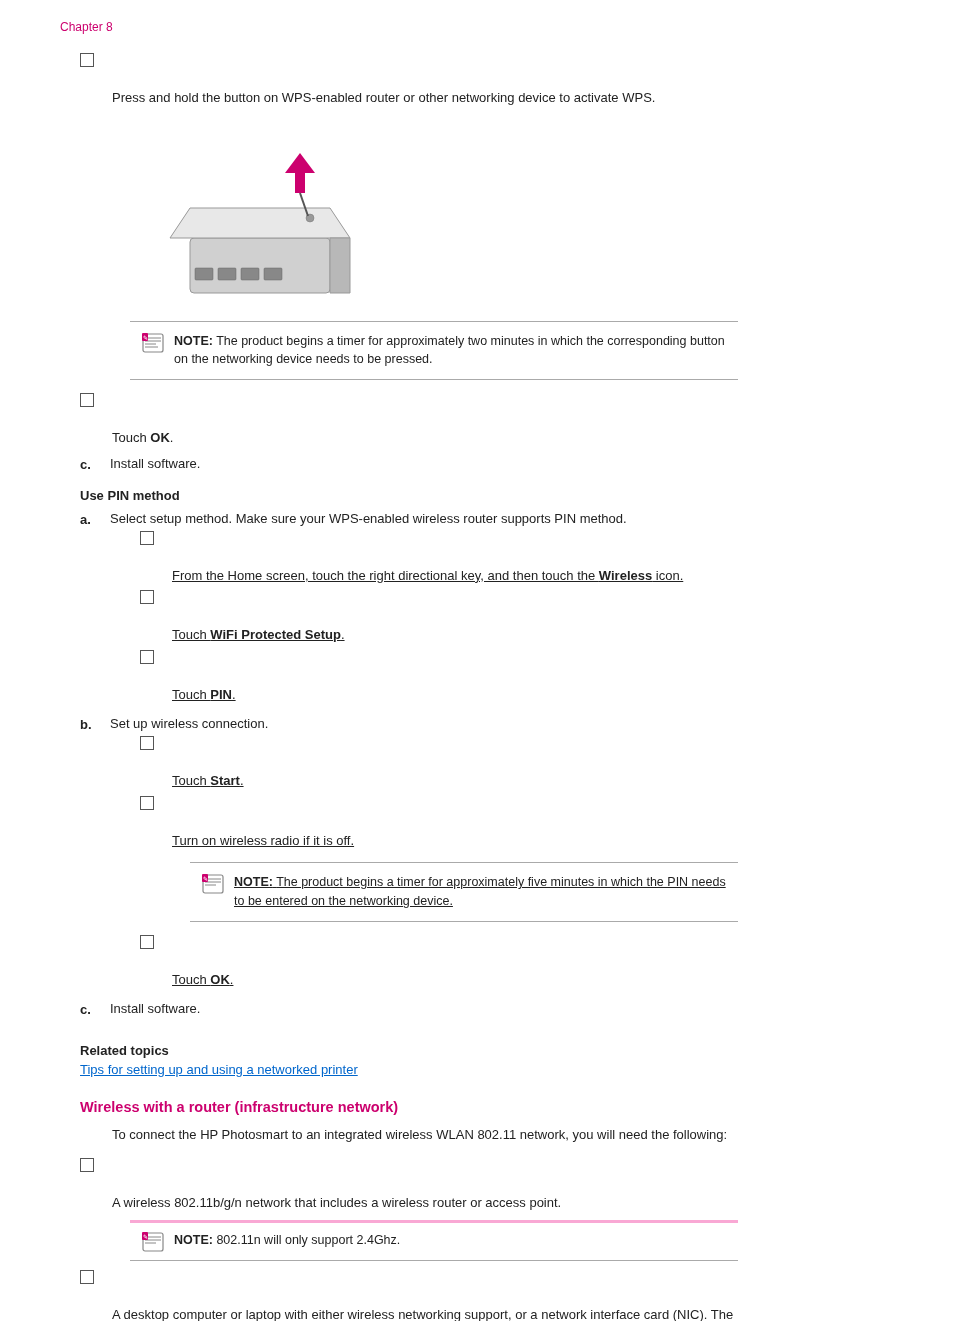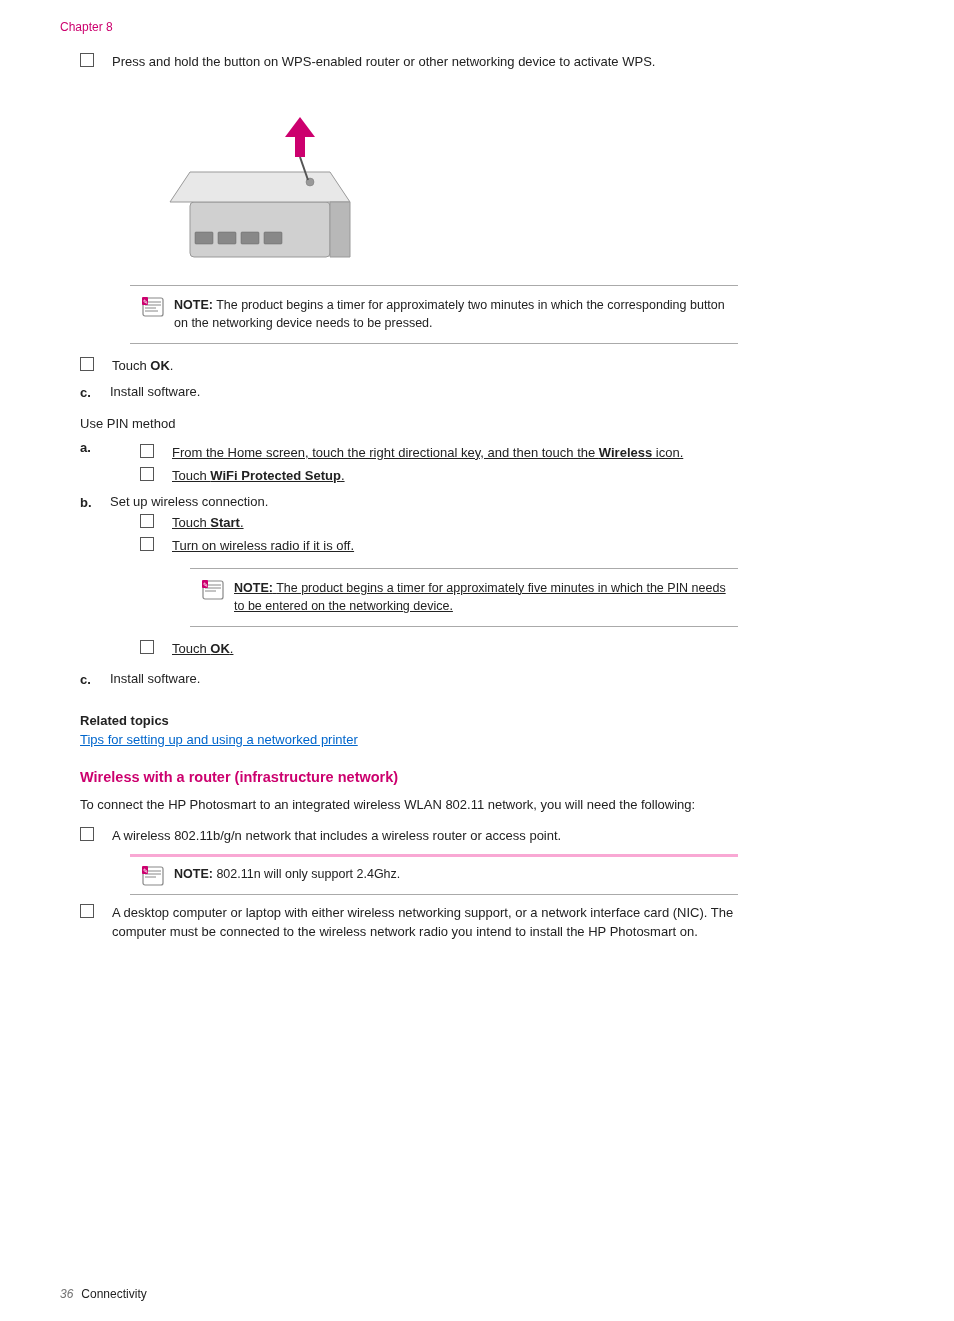--- a/index.html
+++ b/index.html
@@ -36,20 +36,21 @@
       height: 14px;
       border: 1.5px solid #555;
       display: inline-block;
       margin-right: 18px;
       margin-top: 1px;
       flex-shrink: 0;
     }
     .bullet-text {
       flex: 1;
       line-height: 1.5;
+      margin-top: 36px;
     }
     .bullet-text b {
       font-weight: bold;
     }
     .image-container {
       margin: 20px 0 20px 60px;
     }
     .note-box {
       border-top: 1px solid #aaa;
       border-bottom: 1px solid #aaa;
@@ -83,21 +84,21 @@
     }
     .list-letter {
       font-weight: bold;
       min-width: 30px;
       padding-top: 1px;
     }
     .list-content {
       flex: 1;
     }
     .section-heading {
-      font-weight: normal;
+      font-weight: bold;
       font-size: 13px;
       margin-bottom: 8px;
       margin-top: 14px;
     }
     .sub-list {
       margin-left: 30px;
     }
     .related-topics-heading {
       font-weight: bold;
       font-size: 13px;
@@ -226,28 +227,33 @@
       <span class="list-content">Install software.</span>
     </div>
 
     
     <div class="section-heading">Use PIN method</div>
 
     
     <div class="list-item-c mb4">
       <span class="list-letter">a.</span>
       <div class="list-content">
+        <span>Select setup method. Make sure your WPS-enabled wireless router supports PIN method.</span>
         <div class="sub-list mt4">
           <div class="bullet-item mb4">
             <span class="bullet-checkbox"></span>
             <span class="bullet-text">From the Home screen, touch the right directional key, and then touch the <b>Wireless</b> icon.</span>
           </div>
           <div class="bullet-item mb4">
             <span class="bullet-checkbox"></span>
             <span class="bullet-text">Touch <b>WiFi Protected Setup</b>.</span>
+          </div>
+          <div class="bullet-item mb8">
+            <span class="bullet-checkbox"></span>
+            <span class="bullet-text">Touch <b>PIN</b>.</span>
           </div>
         </div>
       </div>
     </div>
 
     
     <div class="list-item-c mb4">
       <span class="list-letter">b.</span>
       <div class="list-content">
         <span>Set up wireless connection.</span>
@@ -291,21 +297,21 @@
       <span class="list-letter">c.</span>
       <span class="list-content">Install software.</span>
     </div>
 
     
     <div class="related-topics-heading">Related topics</div>
     <a class="related-link" href="#">Tips for setting up and using a networked printer</a>
 
     
     <div class="section-title-pink">Wireless with a router (infrastructure network)</div>
-    <p class="mb12" style="line-height:1.5;">To connect the HP Photosmart to an integrated wireless WLAN 802.11 network, you will need the following:</p>
+    <p class="mb12" style="line-height:1.5;margin-left:32px;">To connect the HP Photosmart to an integrated wireless WLAN 802.11 network, you will need the following:</p>
 
     
     <div class="bullet-item mb8">
       <span class="bullet-checkbox"></span>
       <span class="bullet-text">A wireless 802.11b/g/n network that includes a wireless router or access point.</span>
     </div>
 
     
     <div class="indent-block">
       <div class="note-inline-box">

